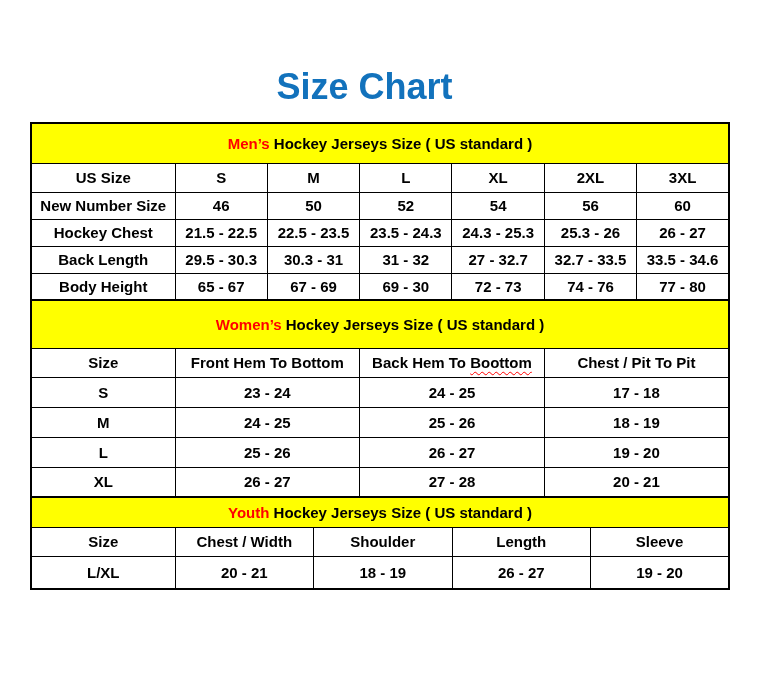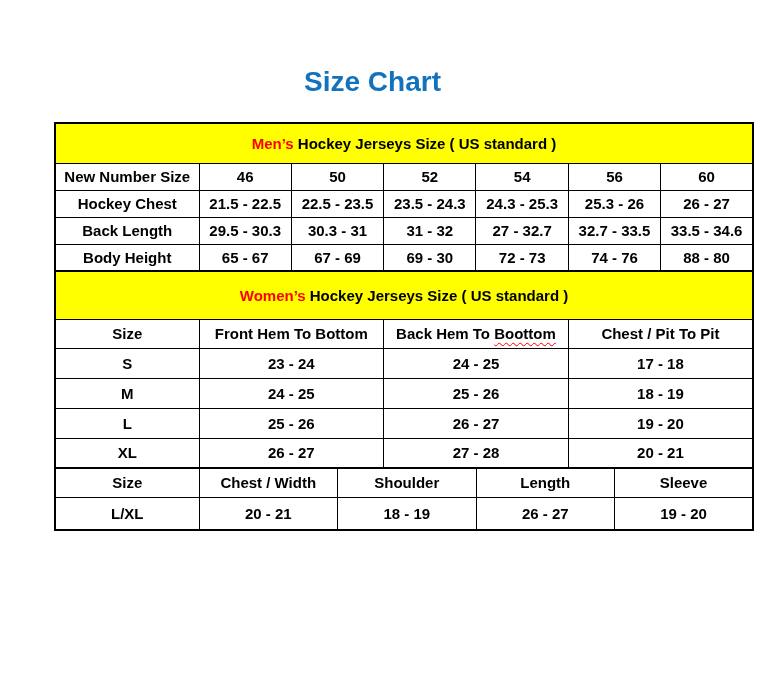--- a/index.html
+++ b/index.html
@@ -9,28 +9,28 @@
     --border-black:#000000;
   }
   *{margin:0;padding:0;box-sizing:border-box;}
   html,body{background:#ffffff;}
   body{
     width:776px;height:692px;position:relative;overflow:hidden;
     font-family:"Liberation Sans", sans-serif;
     -webkit-font-smoothing:antialiased;
   }
   .title{
-    position:absolute;top:66px;left:16px;width:713px;
+    position:absolute;top:66px;left:8px;width:713px;
     text-align:center;
-    font-size:28px;font-weight:bold;
+    font-size:36px;font-weight:bold;
     color:var(--title-blue);
     letter-spacing:0px;
   }
   .chart{
-    position:absolute;left:54px;top:122px;width:700px;
+    position:absolute;left:30px;top:122px;width:700px;
   }
   table.tbl{
     width:700px;table-layout:fixed;border-collapse:collapse;
     border:2px solid var(--border-black);
   }
   table.tbl + table.tbl{margin-top:-2px;}
   .tbl td,.tbl th{
     border:1.5px solid var(--border-black);
     text-align:center;vertical-align:middle;
     font-size:15px;font-weight:bold;color:#000;
@@ -70,20 +70,29 @@
         <col>
         <col>
         <col>
         <col>
         <col>
     </colgroup>
     <tbody>
         <tr class="banner-row-men">
       <td class="banner" colspan="7"><span class="hl">Men’s</span><span> Hockey Jerseys Size ( US standard )</span></td>
     </tr>
+    <tr class="head-row">
+      <th>US Size</th>
+      <th>S</th>
+      <th>M</th>
+      <th>L</th>
+      <th>XL</th>
+      <th>2XL</th>
+      <th>3XL</th>
+    </tr>
     <tr class="men-row">
       <td>New Number Size</td>
       <td>46</td>
       <td>50</td>
       <td>52</td>
       <td>54</td>
       <td>56</td>
       <td>60</td>
     </tr>
     <tr class="men-row">
@@ -104,21 +113,21 @@
       <td>32.7 - 33.5</td>
       <td>33.5 - 34.6</td>
     </tr>
     <tr class="men-row">
       <td>Body Height</td>
       <td>65 - 67</td>
       <td>67 - 69</td>
       <td>69 - 30</td>
       <td>72 - 73</td>
       <td>74 - 76</td>
-      <td>88 - 80</td>
+      <td>77 - 80</td>
     </tr>
   </tbody>
     </table>
 
   <table class="tbl">
     <colgroup>
       <col style="width:144px">
         <col>
         <col>
         <col>
@@ -162,20 +171,23 @@
 
   <table class="tbl">
     <colgroup>
       <col style="width:144px">
         <col>
         <col>
         <col>
         <col>
     </colgroup>
     <tbody>
+        <tr class="banner-row-youth">
+      <td class="banner" colspan="5"><span class="hl">Youth</span><span> Hockey Jerseys Size ( US standard )</span></td>
+    </tr>
     <tr class="head-row">
       <th>Size</th>
       <th>Chest / Width</th>
       <th>Shoulder</th>
       <th>Length</th>
       <th>Sleeve</th>
     </tr>
     <tr class="youth-row">
       <td>L/XL</td>
       <td>20 - 21</td>

